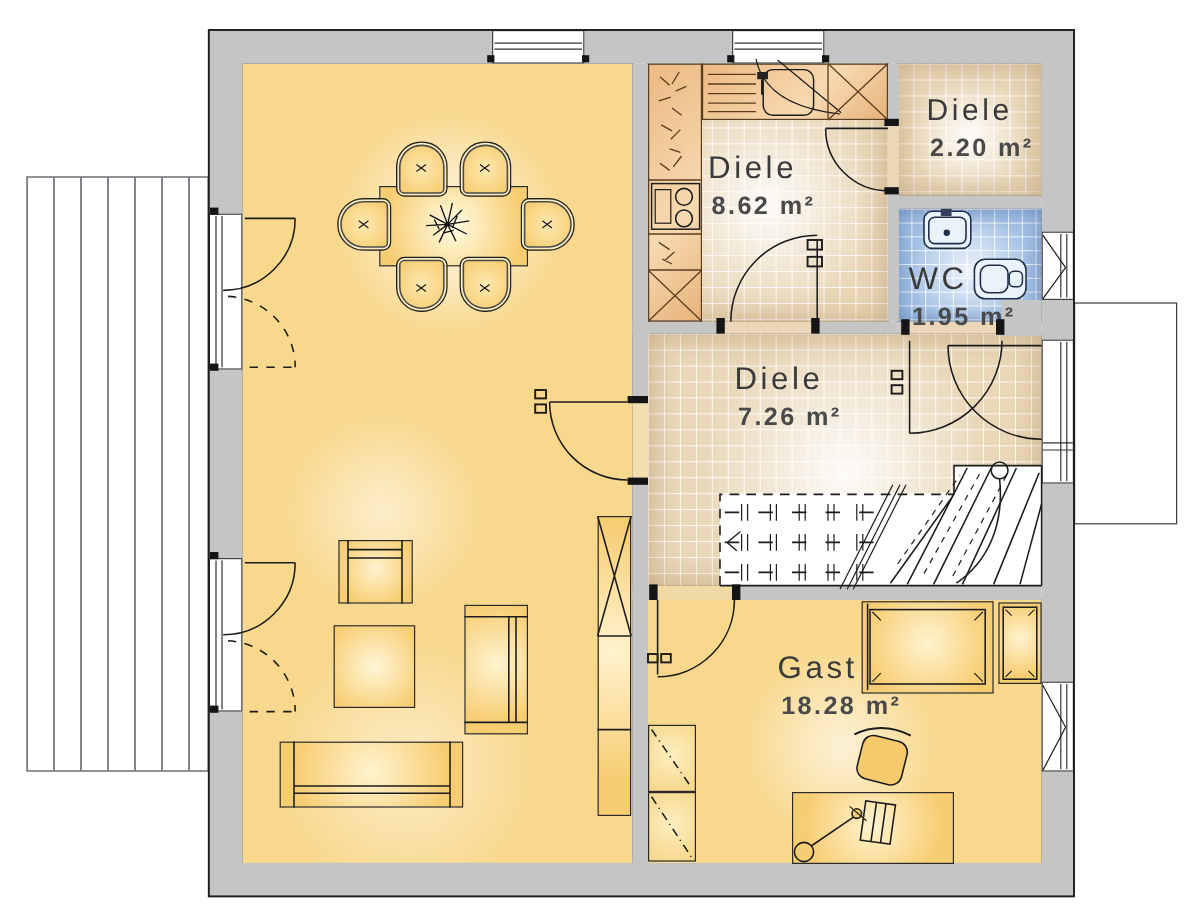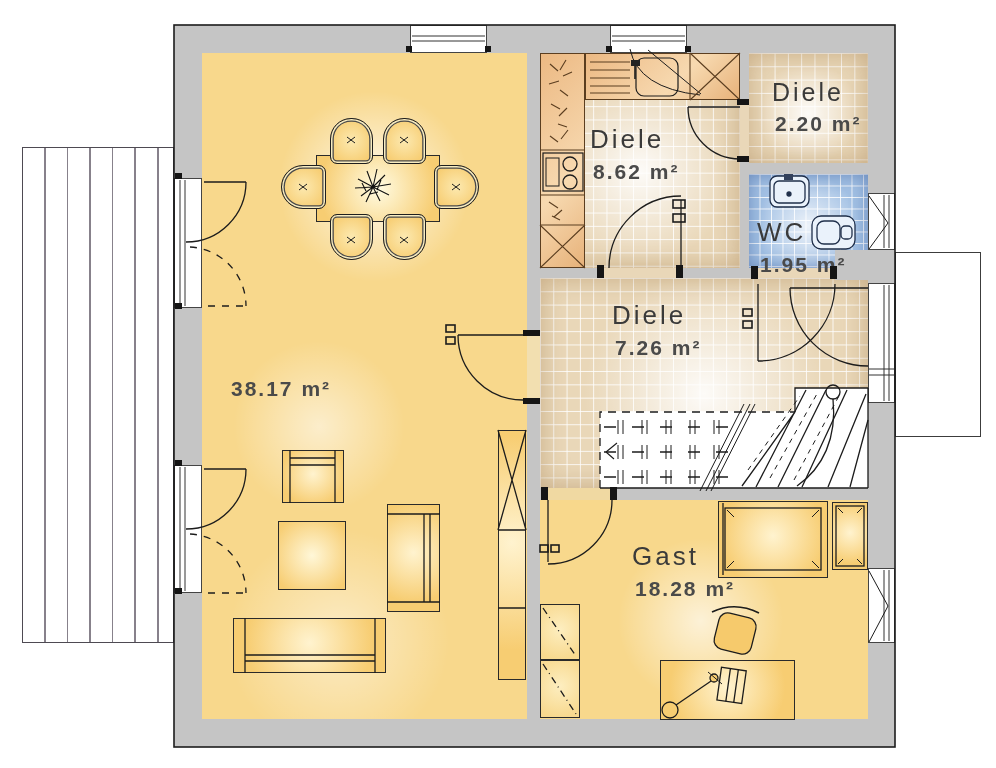--- a/index.html
+++ b/index.html
@@ -109,39 +109,38 @@
   <div class="furn" style="left:233px;top:618px;width:153px;height:55px"></div>
   <div class="furn" style="left:498px;top:430px;width:28px;height:250px"></div>
 
   <div class="furn" style="left:718px;top:501px;width:110px;height:77px"></div>
   <div class="furn" style="left:832px;top:502px;width:36px;height:68px"></div>
   <div class="furn" style="left:660px;top:660px;width:135px;height:60px"></div>
   <div class="furn" style="left:540px;top:604px;width:40px;height:56px;background:radial-gradient(circle at 50% 45%, #fdeec0, #f8d98f 85%)"></div>
   <div class="furn" style="left:540px;top:660px;width:40px;height:58px;background:radial-gradient(circle at 50% 45%, #fdeec0, #f8d98f 85%)"></div>
 
   <div class="lbl big" style="left:228px;top:372px">
-    <div class="ar">38.17 m²</div>
   </div>
   <div class="lbl" style="left:590px;top:124px">
     <div class="nm">Diele</div>
     <div class="ar">8.62 m²</div>
   </div>
   <div class="lbl" style="left:772px;top:78px">
     <div class="nm" style="font-size:25px">Diele</div>
     <div class="ar">2.20 m²</div>
   </div>
   <div class="lbl" style="left:757px;top:217px">
     <div class="nm">WC</div>
     <div class="ar">1.95 m²</div>
   </div>
   <div class="lbl" style="left:612px;top:300px">
     <div class="nm">Diele</div>
     <div class="ar">7.26 m²</div>
   </div>
-  <div class="lbl" style="left:632px;top:541px">
+  <div class="lbl" style="left:648px;top:541px">
     <div class="nm">Gast</div>
     <div class="ar">18.28 m²</div>
   </div>
 
   <svg width="996" height="768" viewBox="0 0 996 768">
     <g fill="none" stroke="#1c1c1c" stroke-width="1.3">
 
       <rect x="174" y="25" width="721" height="722" stroke-width="1.6"></rect>
 
       <path d="M600,412 H795 V388 H868 V488 H600 Z" fill="#ffffff" stroke="none"></path>

